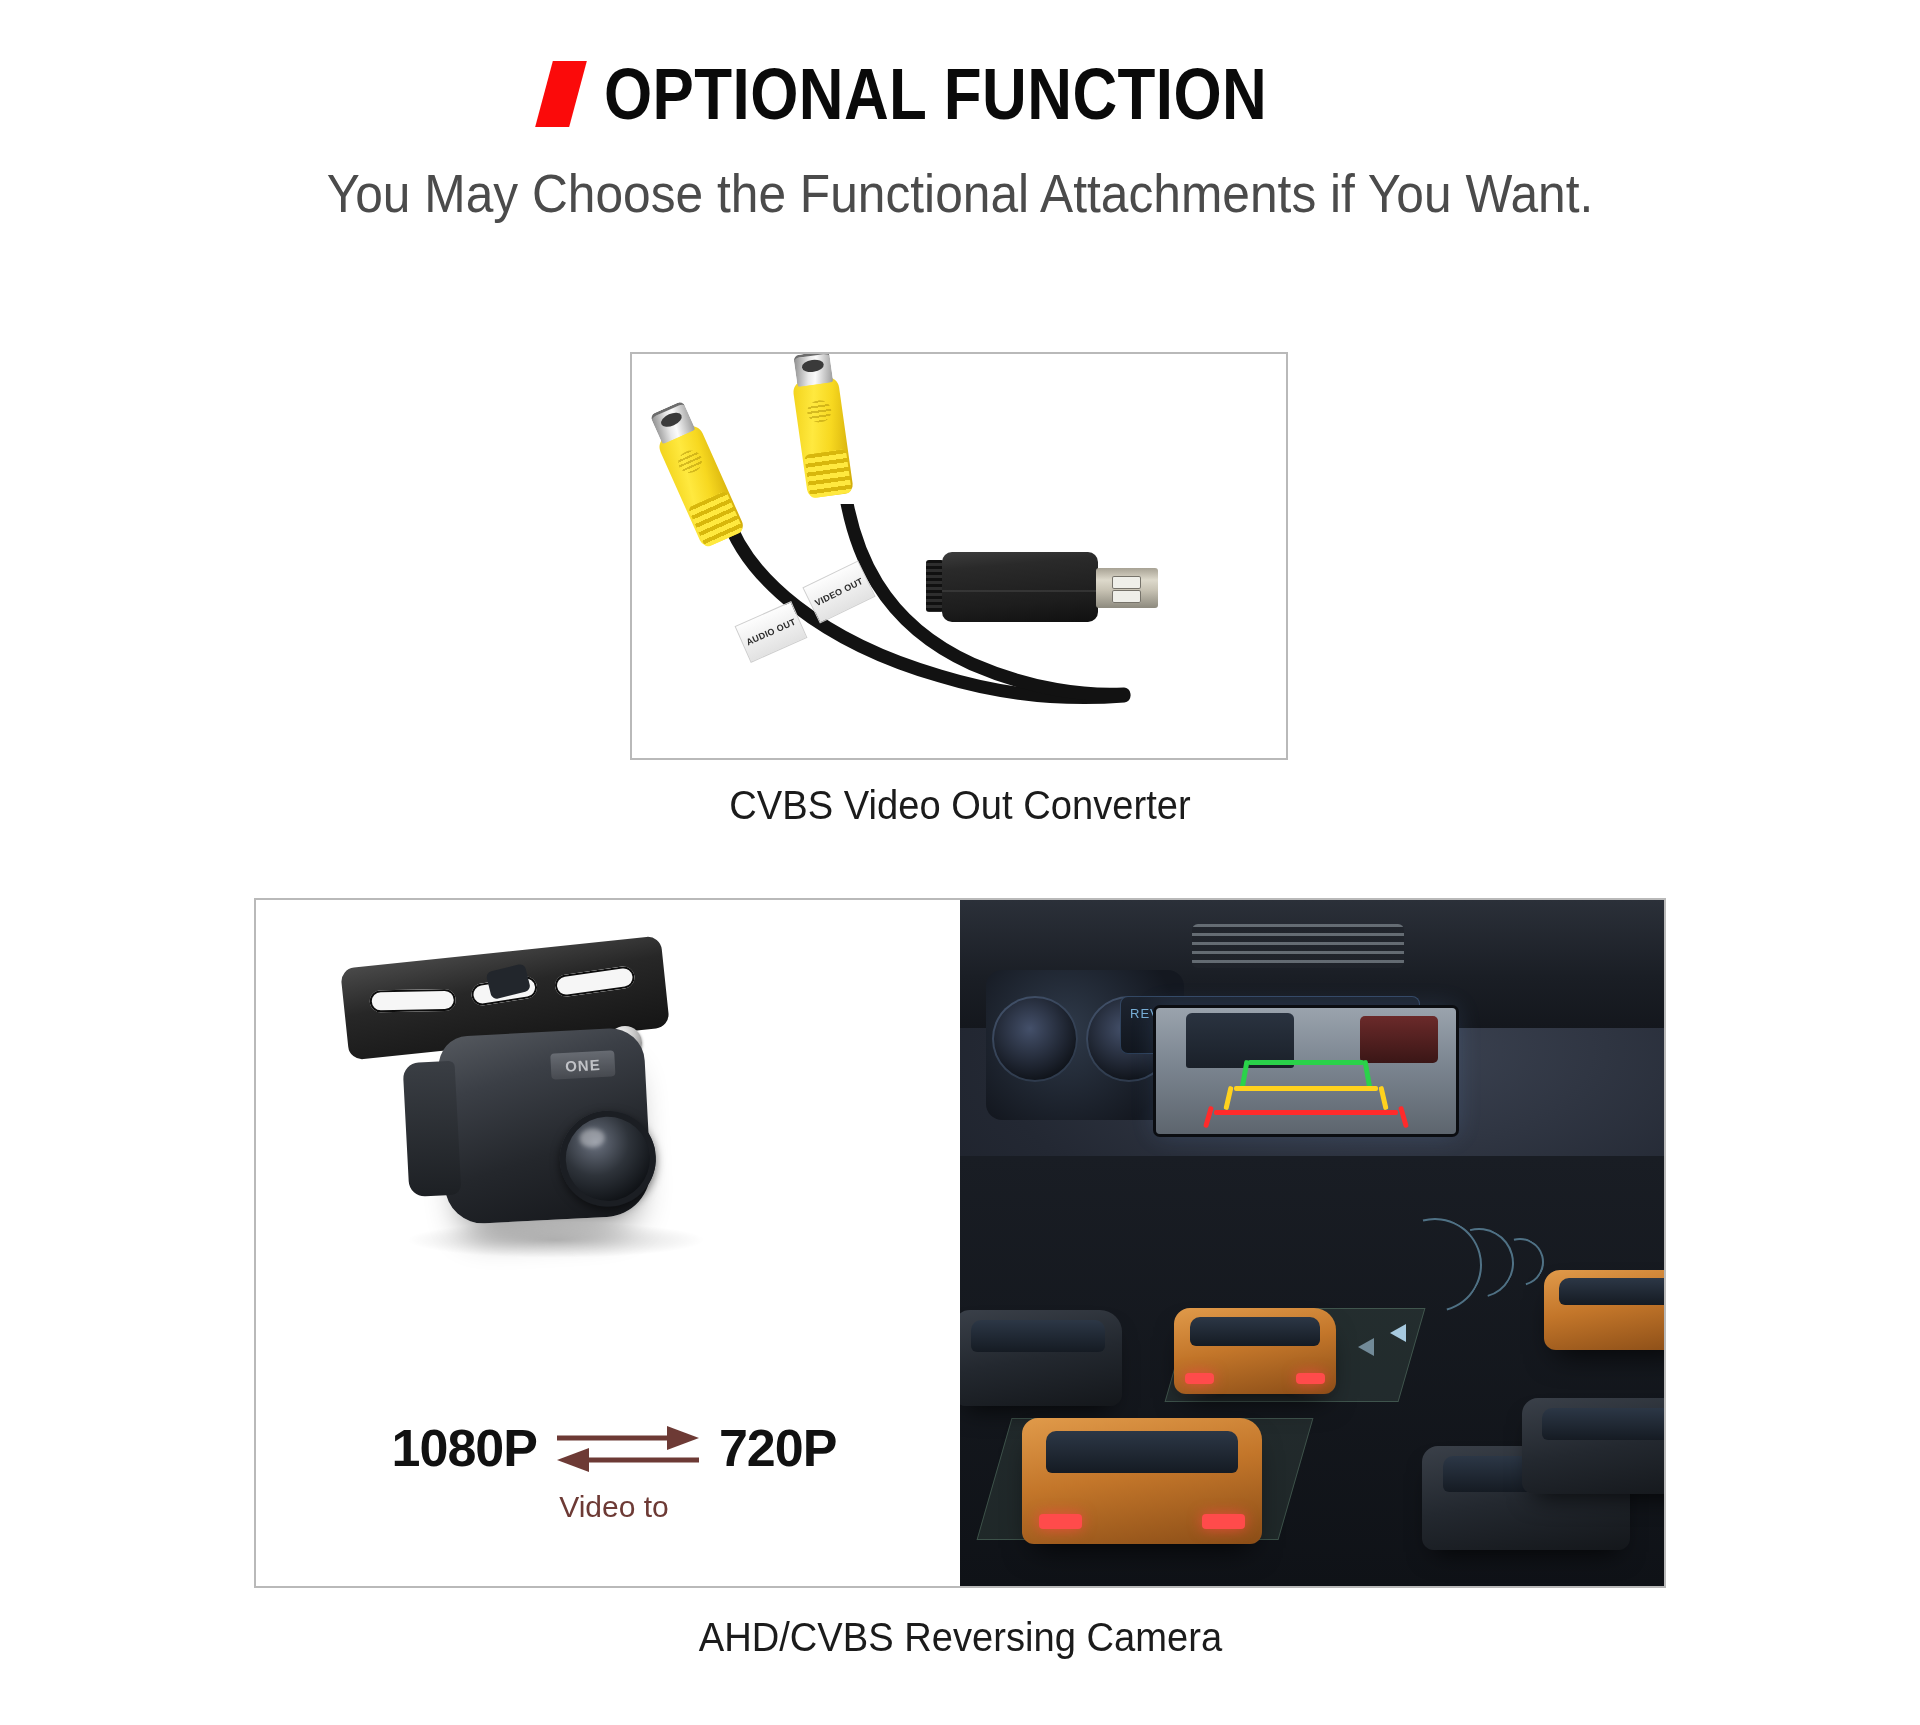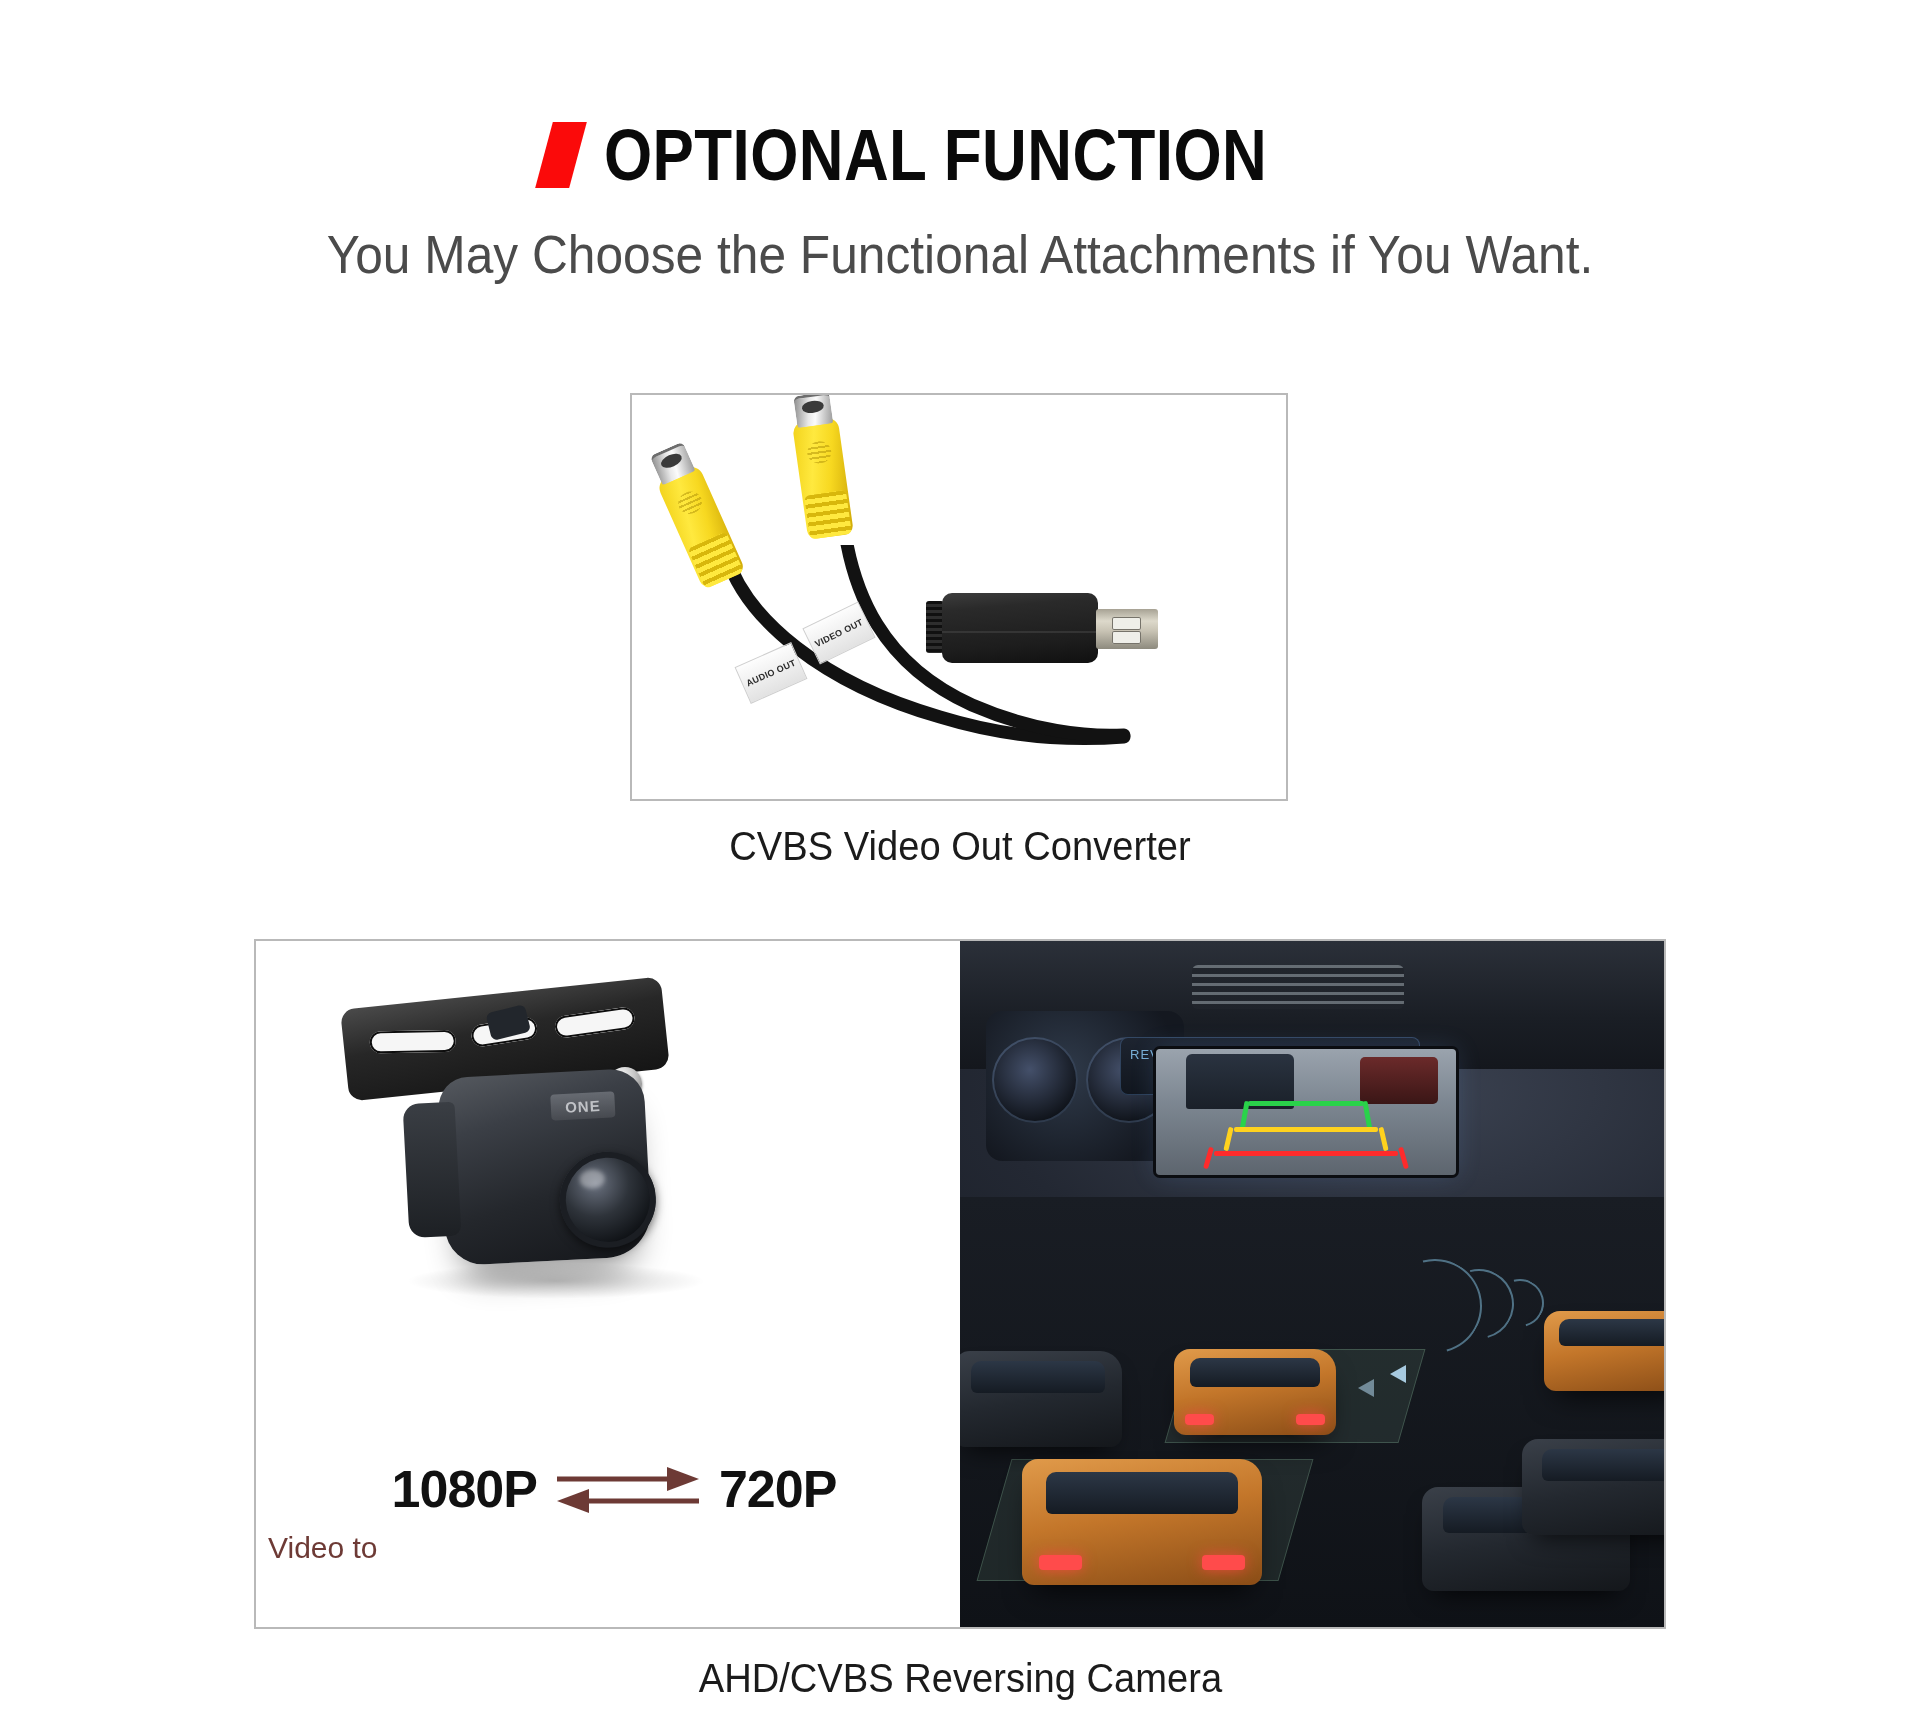--- a/index.html
+++ b/index.html
@@ -8,21 +8,21 @@
     background:#ffffff;
     font-family:"Liberation Sans", sans-serif;
     overflow:hidden;
   }
   .page{position:relative;width:1920px;height:1725px;}
 
   
   .header{width:100%;text-align:center;}
   .title-row{
     display:flex;align-items:center;justify-content:center;
-    gap:26px;padding-top:78px;margin-top:41px;
+    gap:26px;padding-top:58px;
   }
   .slash{
     width:34px;height:66px;
     background:#fb0a0a;
     transform:skewX(-15deg);
     flex:0 0 auto;
   }
   .title-text{
     font-size:72px;font-weight:bold;color:#0a0a0a;
     letter-spacing:0.5px;line-height:1;
@@ -237,21 +237,21 @@
     width:26%;height:20%;border-radius:50%;
     background:rgba(255,255,255,.35);filter:blur(2px);
   }
   .shadow-blob{
     position:absolute;left:150px;top:322px;width:300px;height:36px;
     background:radial-gradient(ellipse at center,rgba(0,0,0,.22),rgba(0,0,0,0) 70%);
   }
 
   
   .switch-block{
-    position:absolute;left:12px;right:0;bottom:62px;
+    position:absolute;left:12px;right:0;bottom:62px;text-align:center;
   }
   .switch-line{
     display:flex;align-items:center;justify-content:center;gap:18px;
   }
   .res{
     font-size:52px;font-weight:bold;color:#111;
     letter-spacing:-1px;
   }
   .arrows{width:146px;height:56px;flex:0 0 auto;}
   .switch-to{

